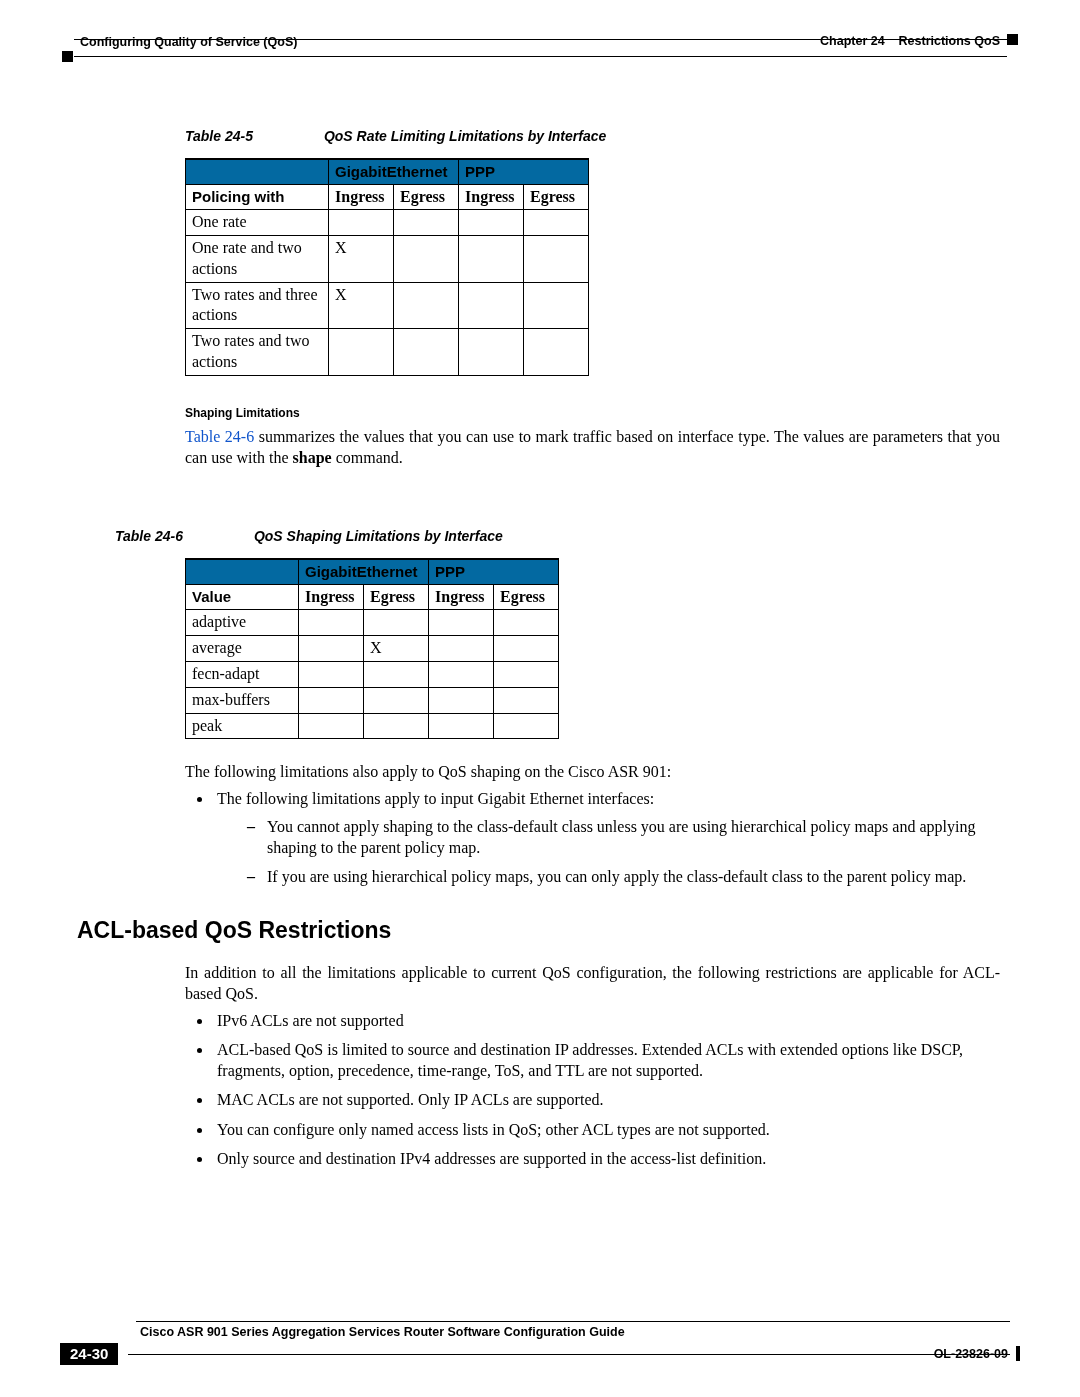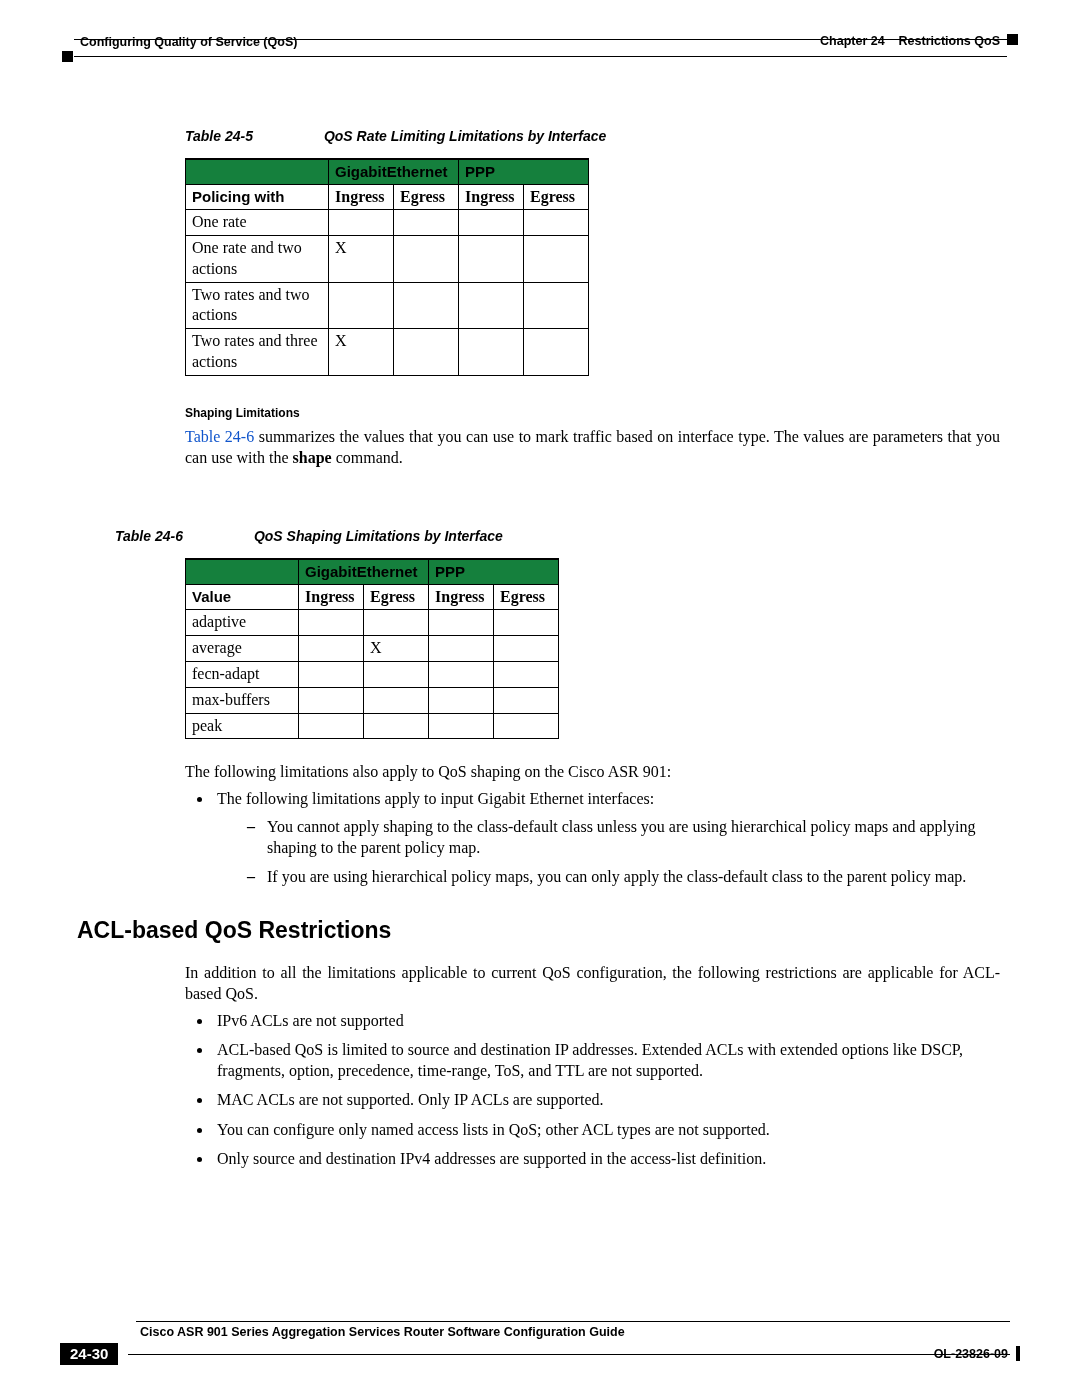--- a/index.html
+++ b/index.html
@@ -85,21 +85,21 @@
   }
   table.limit th {
     font-family: Arial, Helvetica, sans-serif;
     font-weight: bold;
     font-size: 15px;
   }
   table.limit .first-col { width: 130px; }
   table.limit .sub-col { width: 52px; font-family:"Times New Roman",serif; font-size:16px; font-weight:bold;}
   table.limit tr:first-child th { border-top: 2px solid #000; }
   table.limit tr.top-row th:first-child { border-left:none; border-top:none; border-bottom: 1px solid #000;}
-  table.limit tr.top-row th { background:#15803d; }
+  table.limit tr.top-row th { background:#0369a1; }
   .section-subhead {
     font-family: Arial, Helvetica, sans-serif;
     font-weight: bold;
     font-size: 12px;
     margin: 30px 0 6px 70px;
   }
   .para {
     margin: 0 0 6px 70px;
     line-height: 1.32;
     text-align: justify;
@@ -210,29 +210,29 @@
         <td></td>
       </tr>
       <tr>
         <td>One rate and two actions</td>
         <td>X</td>
         <td></td>
         <td></td>
         <td></td>
       </tr>
       <tr>
-        <td>Two rates and two actions</td>
-        <td></td>
-        <td></td>
-        <td></td>
-        <td></td>
-      </tr>
-      <tr>
         <td>Two rates and three actions</td>
         <td>X</td>
+        <td></td>
+        <td></td>
+        <td></td>
+      </tr>
+      <tr>
+        <td>Two rates and two actions</td>
+        <td></td>
         <td></td>
         <td></td>
         <td></td>
       </tr>
     </tbody>
       </table>
 
     <div class="section-subhead">Shaping Limitations</div>
     <p class="para">
       <span class="link">Table 24-6</span><span> summarizes the values that you can use to mark traffic based on interface type. The values are parameters that you can use with the </span><span class="bold">shape</span><span> command.</span>

